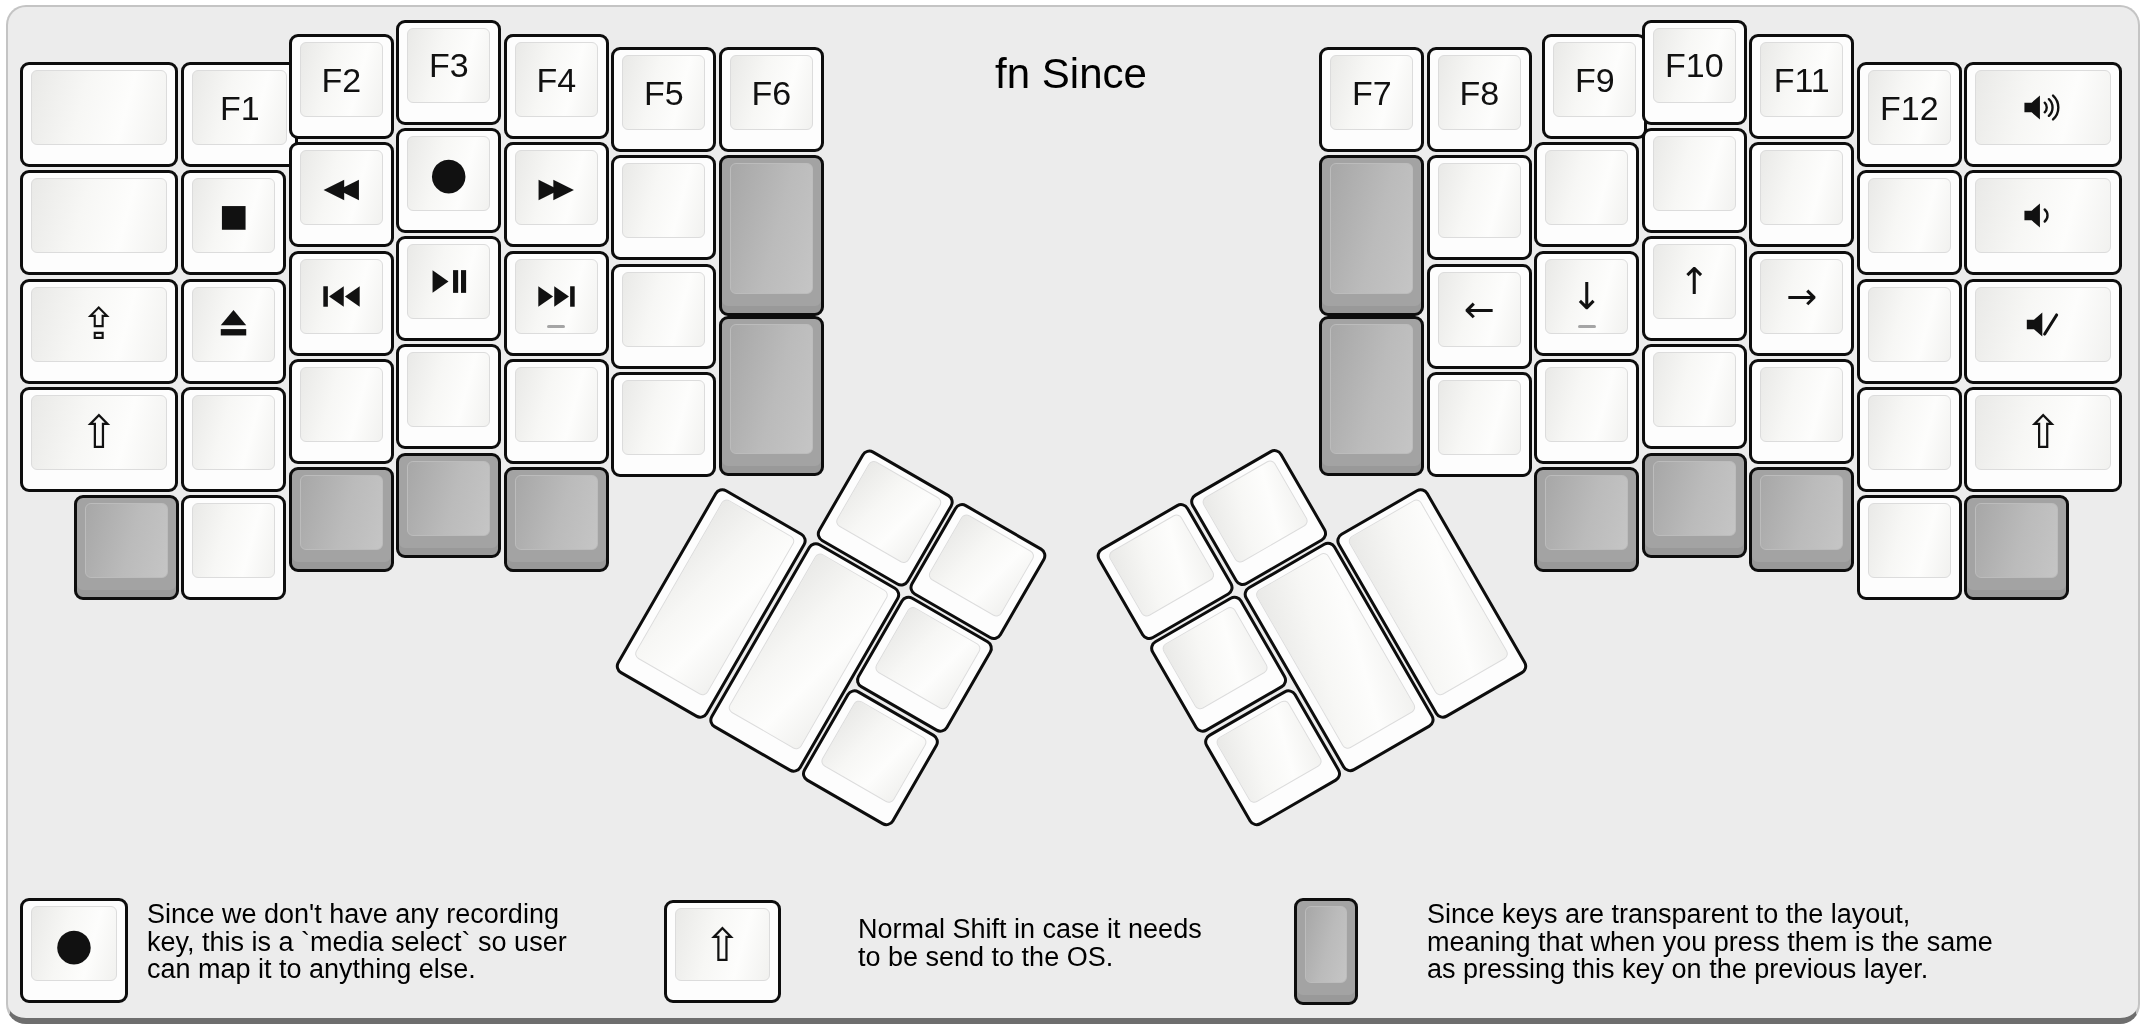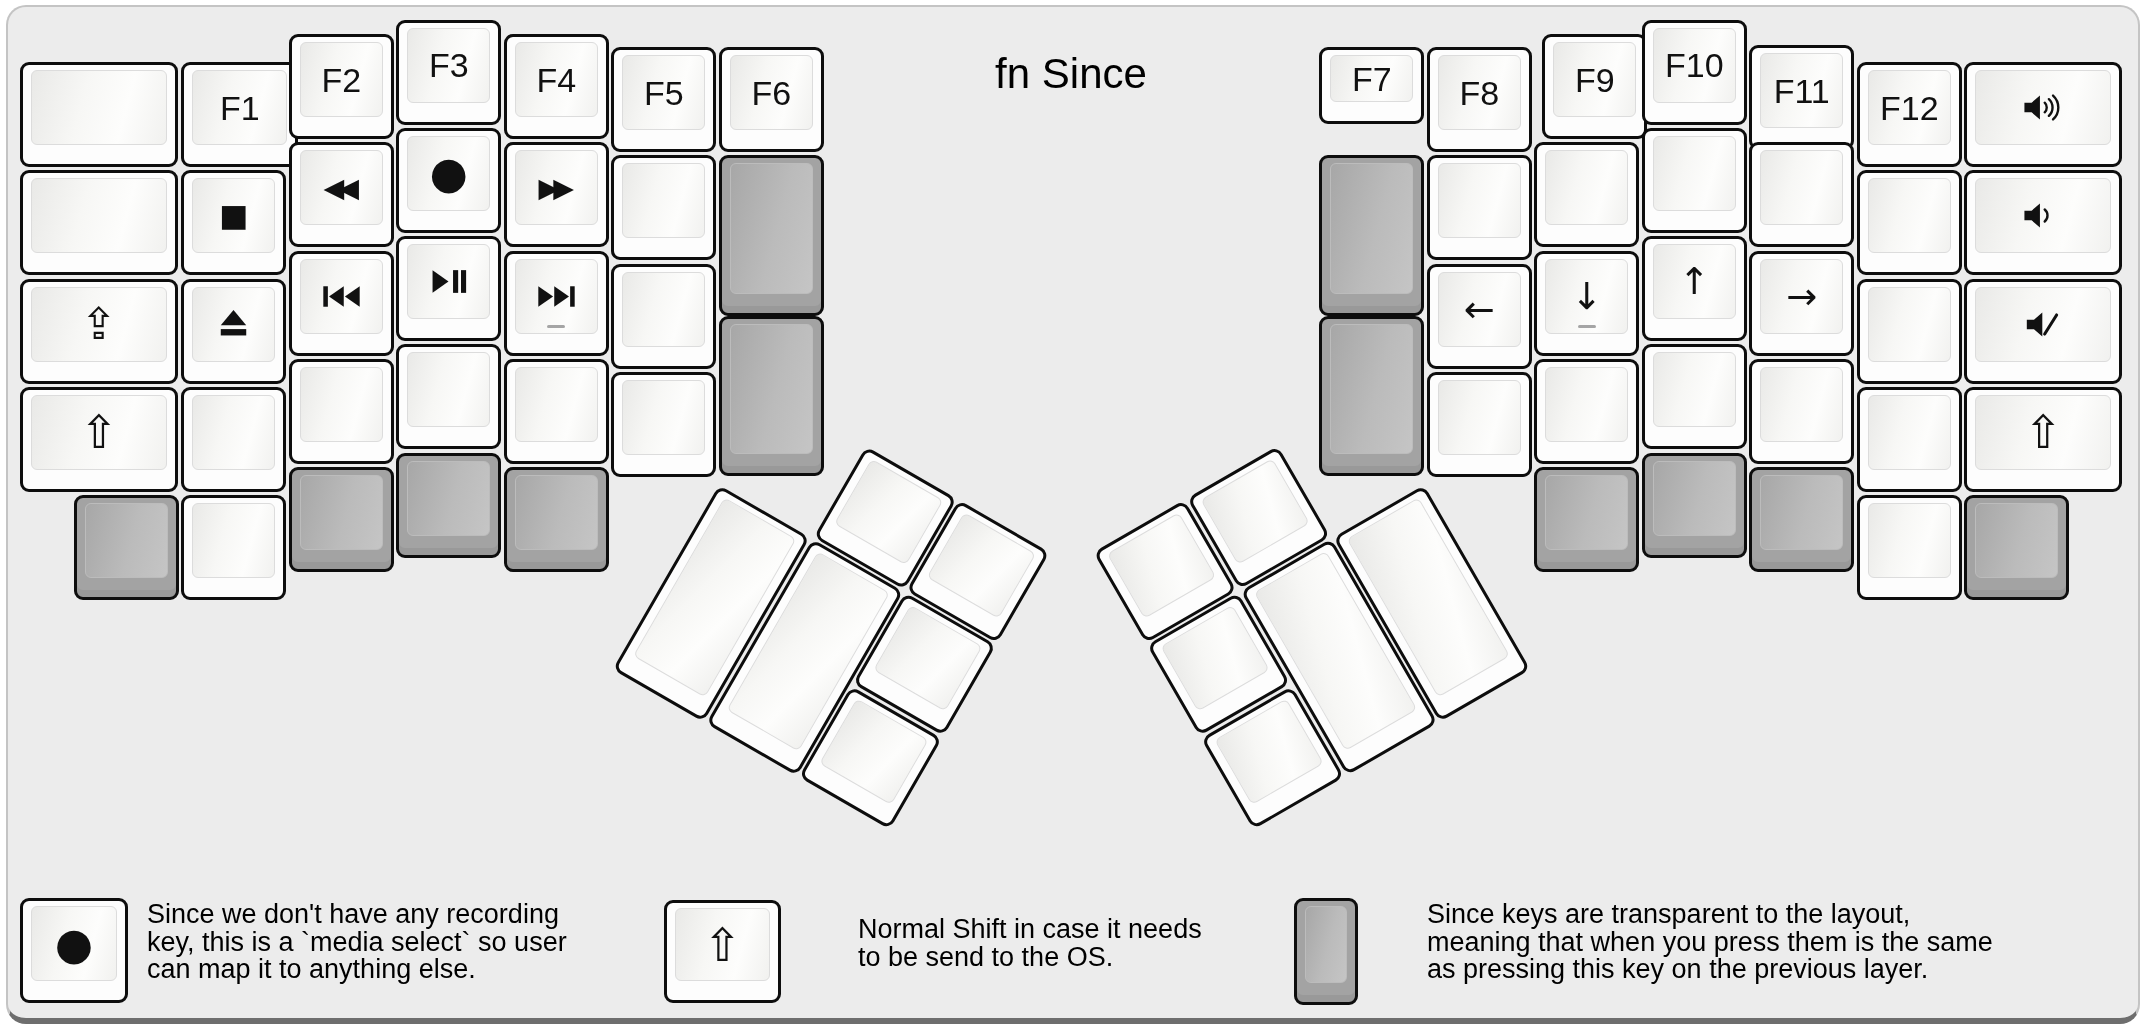--- a/index.html
+++ b/index.html
@@ -190,21 +190,21 @@
       </div>
       <div class="key gray" style="left: 288.75px; top: 467px; width: 105px; height: 105px;">
         <div class="keytop"></div>
       </div>
       <div class="key gray" style="left: 396.25px; top: 452.5px; width: 105px; height: 105px;">
         <div class="keytop"></div>
       </div>
       <div class="key gray" style="left: 503.75px; top: 467px; width: 105px; height: 105px;">
         <div class="keytop"></div>
       </div>
-      <div class="key white" style="left: 1319.25px; top: 47px; width: 105px; height: 77px;">
+      <div class="key white" style="left: 1319.25px; top: 47px; width: 105px; height: 105px;">
         <div class="keytop">
           <span class="klabel f-label">F7</span>
         </div>
       </div>
       <div class="key gray" style="left: 1319.25px; top: 155.25px; width: 105px; height: 160.5px;">
         <div class="keytop"></div>
       </div>
       <div class="key gray" style="left: 1319.25px; top: 315.75px; width: 105px; height: 160.5px;">
         <div class="keytop"></div>
       </div>
@@ -250,21 +250,21 @@
         <div class="keytop"></div>
       </div>
       <div class="key white" style="left: 1641.75px; top: 236px; width: 105px; height: 105px;">
         <div class="keytop">
           <span class="klabel sym g-ar">↑</span>
         </div>
       </div>
       <div class="key white" style="left: 1641.75px; top: 344.25px; width: 105px; height: 105px;">
         <div class="keytop"></div>
       </div>
-      <div class="key white" style="left: 1749.25px; top: 34px; width: 105px; height: 105px; margin-top: 11px;">
+      <div class="key white" style="left: 1749.25px; top: 34px; width: 105px; height: 105px;">
         <div class="keytop">
           <span class="klabel f-label">F11</span>
         </div>
       </div>
       <div class="key white" style="left: 1749.25px; top: 142.25px; width: 105px; height: 105px;">
         <div class="keytop"></div>
       </div>
       <div class="key white" style="left: 1749.25px; top: 250.5px; width: 105px; height: 105px;">
         <div class="keytop">
           <span class="klabel sym g-ar">→</span>

